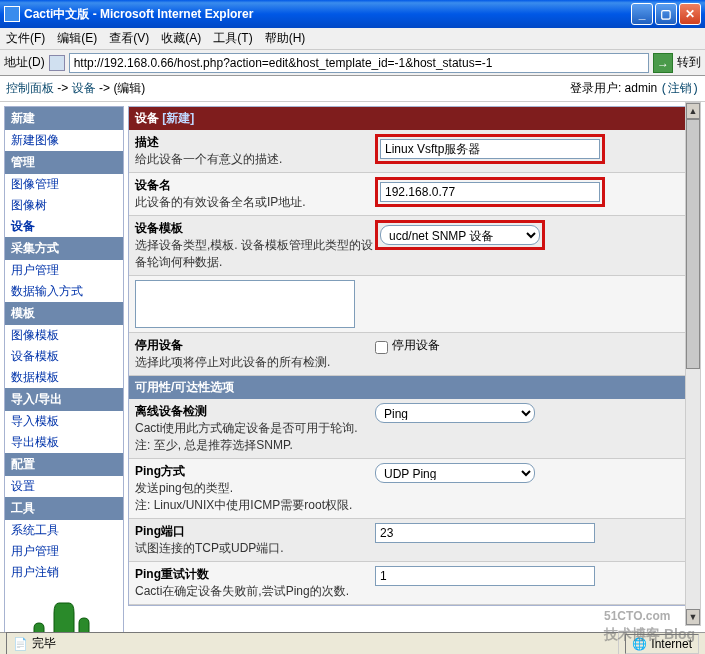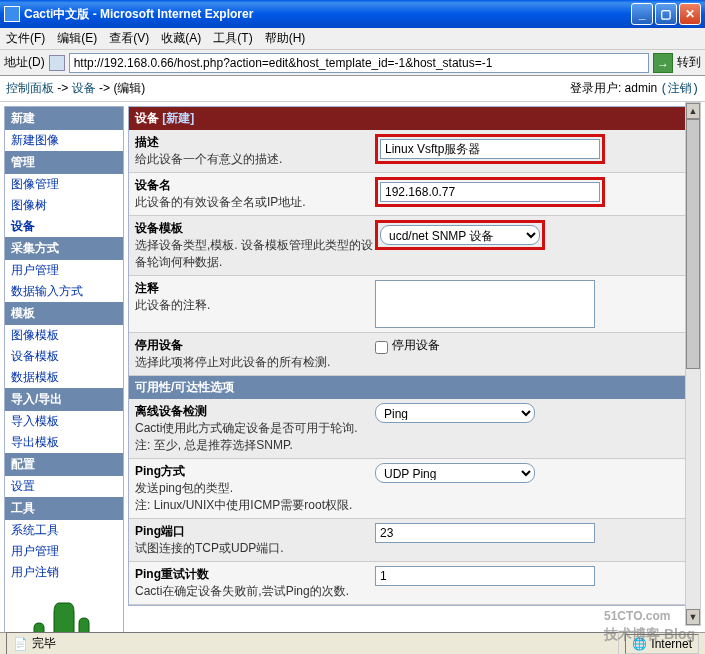--- a/index.html
+++ b/index.html
@@ -163,21 +163,20 @@
               <span class="redbox"><input type="text" value="192.168.0.77" style=""></span>
             </div>
           </div>
           <div class="row">
             <div class="lab"><b>设备模板</b><span style="white-space: pre-line;">选择设备类型,模板. 设备模板管理此类型的设备轮询何种数据.</span></div>
             <div class="ctrl">
               <span class="redbox"><select><option>ucd/net SNMP 设备</option></select></span>
             </div>
           </div>
           <div class="row">
-            <div class="lab"><b>注释</b><span style="white-space: pre-line;">此设备的注释.</span></div>
             <div class="ctrl">
               <textarea style=""></textarea>
             </div>
           </div>
           <div class="row">
             <div class="lab"><b>停用设备</b><span style="white-space: pre-line;">选择此项将停止对此设备的所有检测.</span></div>
             <div class="ctrl">
               <input type="checkbox" style="">
               <span> 停用设备</span>
             </div>

